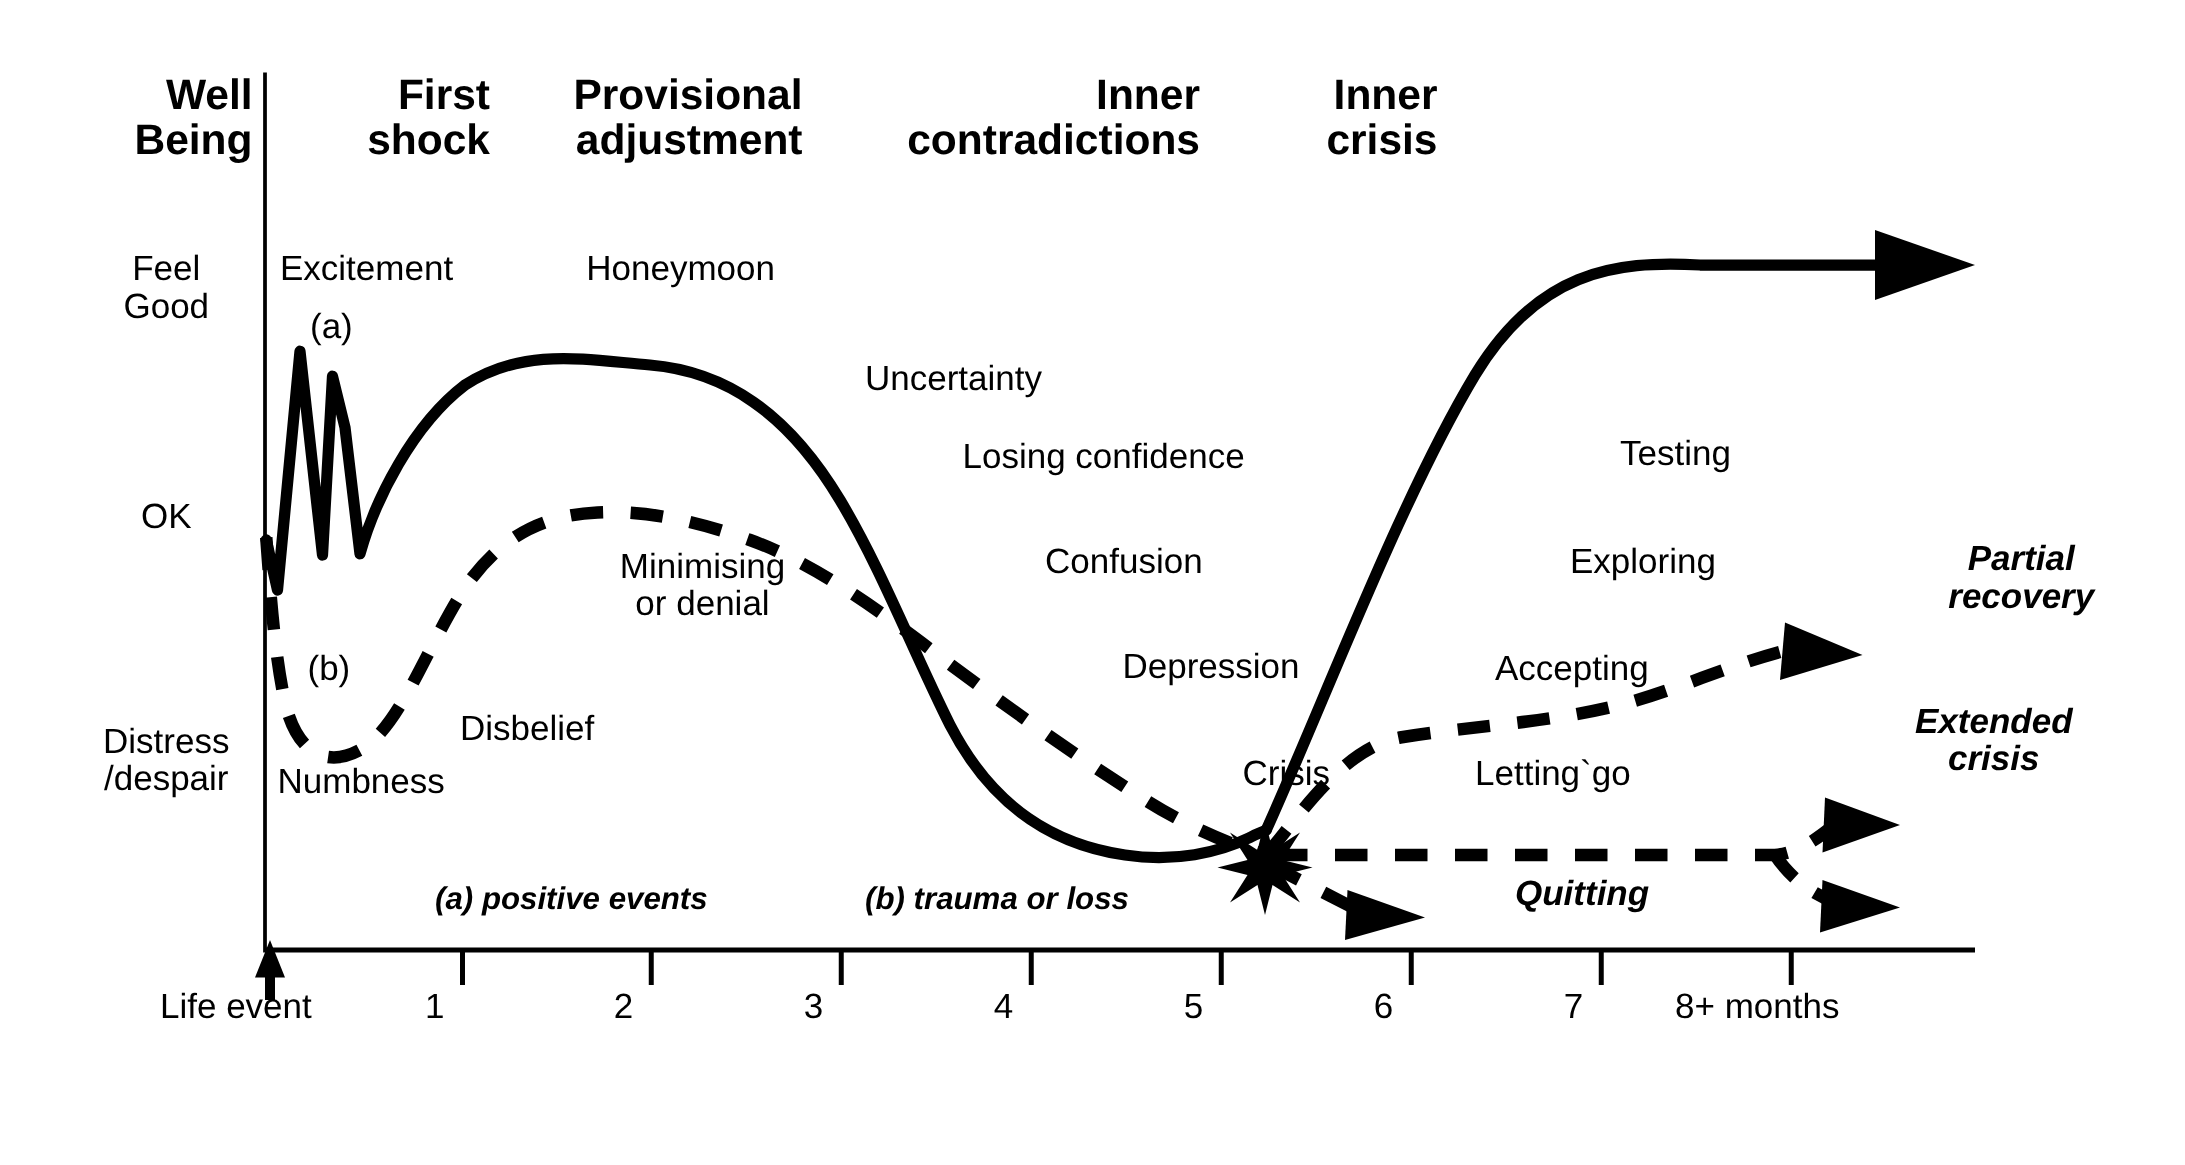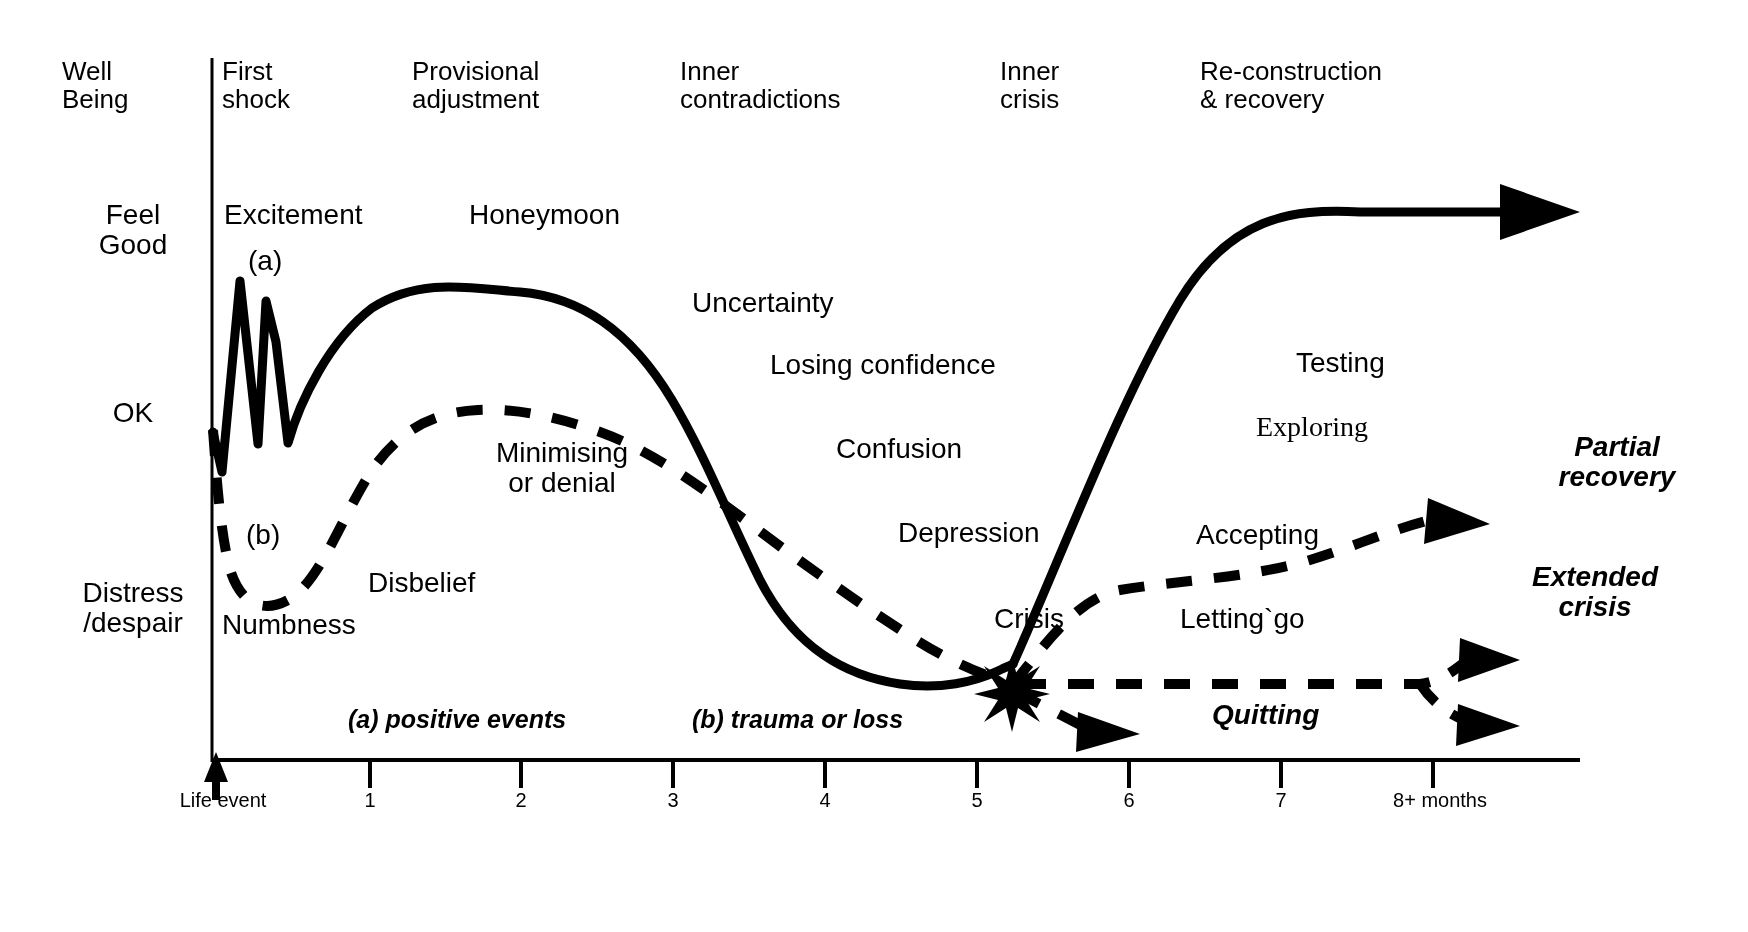--- a/index.html
+++ b/index.html
@@ -1,24 +1,24 @@
 <!DOCTYPE html>
 <html><head>
 <meta charset="utf-8">
 <style>
   html,body{margin:0;padding:0;background:#ffffff;}
   body{width:1748px;height:932px;font-family:"Liberation Sans",sans-serif;color:#000;}
   #stage{position:relative;width:1748px;height:932px;overflow:hidden;background:#fff;}
   svg.layer{position:absolute;left:0;top:0;width:1748px;height:932px;}
   .lbl{position:absolute;white-space:pre;line-height:1.06;color:#000;}
-  .phase{font-weight:normal;font-size:26px;text-align:left;}
+  .phase{font-weight:bold;font-size:34px;text-align:right;}
   .ylab{font-size:28px;text-align:center;}
   .plain{font-size:28px;}
   .italn{font-size:28px;font-style:italic;}
-  .tick{font-size:20px;text-align:center;}
+  .tick{font-size:28px;}
   .note{font-size:25px;font-style:italic;font-weight:bold;}
 </style>
 </head>
 <body>
 
 <div id="stage">
 
   <svg class="layer" viewBox="0 0 1748 932">
 
     <line x1="212" y1="58" x2="212" y2="762" stroke="#000" stroke-width="3"></line>
@@ -90,39 +90,37 @@
 Being</div>
 
   <div class="lbl phase" style="left:222px;top:58px;width:170px;">First
 shock</div>
   <div class="lbl phase" style="left:412px;top:58px;width:230px;">Provisional
 adjustment</div>
   <div class="lbl phase" style="left:680px;top:58px;width:280px;">Inner
 contradictions</div>
   <div class="lbl phase" style="left:1000px;top:58px;width:150px;">Inner
 crisis</div>
-  <div class="lbl phase" style="left:1200px;top:58px;width:290px;">Re-construction
-&amp; recovery</div>
 
   <div class="lbl ylab" style="left:68px;top:200px;width:130px;">Feel
 Good</div>
   <div class="lbl ylab" style="left:68px;top:398px;width:130px;">OK</div>
   <div class="lbl ylab" style="left:58px;top:578px;width:150px;">Distress
 /despair</div>
 
   <div class="lbl plain" style="left:224px;top:200px;">Excitement</div>
   <div class="lbl plain" style="left:248px;top:246px;">(a)</div>
   <div class="lbl plain" style="left:452px;top:200px;margin-left:17px;">Honeymoon</div>
   <div class="lbl plain" style="left:692px;top:288px;">Uncertainty</div>
   <div class="lbl plain" style="left:770px;top:350px;">Losing confidence</div>
   <div class="lbl plain" style="left:836px;top:434px;">Confusion</div>
   <div class="lbl plain" style="left:898px;top:518px;">Depression</div>
   <div class="lbl plain" style="left:994px;top:604px;">Crisis</div>
   <div class="lbl plain" style="left:1296px;top:348px;">Testing</div>
-  <div class="lbl plain" style="left:1256px;top:412px;font-family:Liberation Serif, serif;">Exploring</div>
+  <div class="lbl plain" style="left:1256px;top:434px;">Exploring</div>
 
   <div class="lbl plain" style="left:1196px;top:520px;">Accepting</div>
   <div class="lbl plain" style="left:1180px;top:604px;">Letting`go</div>
   <div class="lbl plain" style="left:246px;top:520px;">(b)</div>
   <div class="lbl plain" style="left:222px;top:610px;">Numbness</div>
   <div class="lbl plain" style="left:368px;top:568px;">Disbelief</div>
   <div class="lbl plain" style="left:462px;top:438px;text-align:center;width:200px;">Minimising
 or denial</div>
 
   <div class="lbl italn" style="left:1512px;top:432px;text-align:center;width:210px;font-weight:bold;font-style:italic;">Partial

